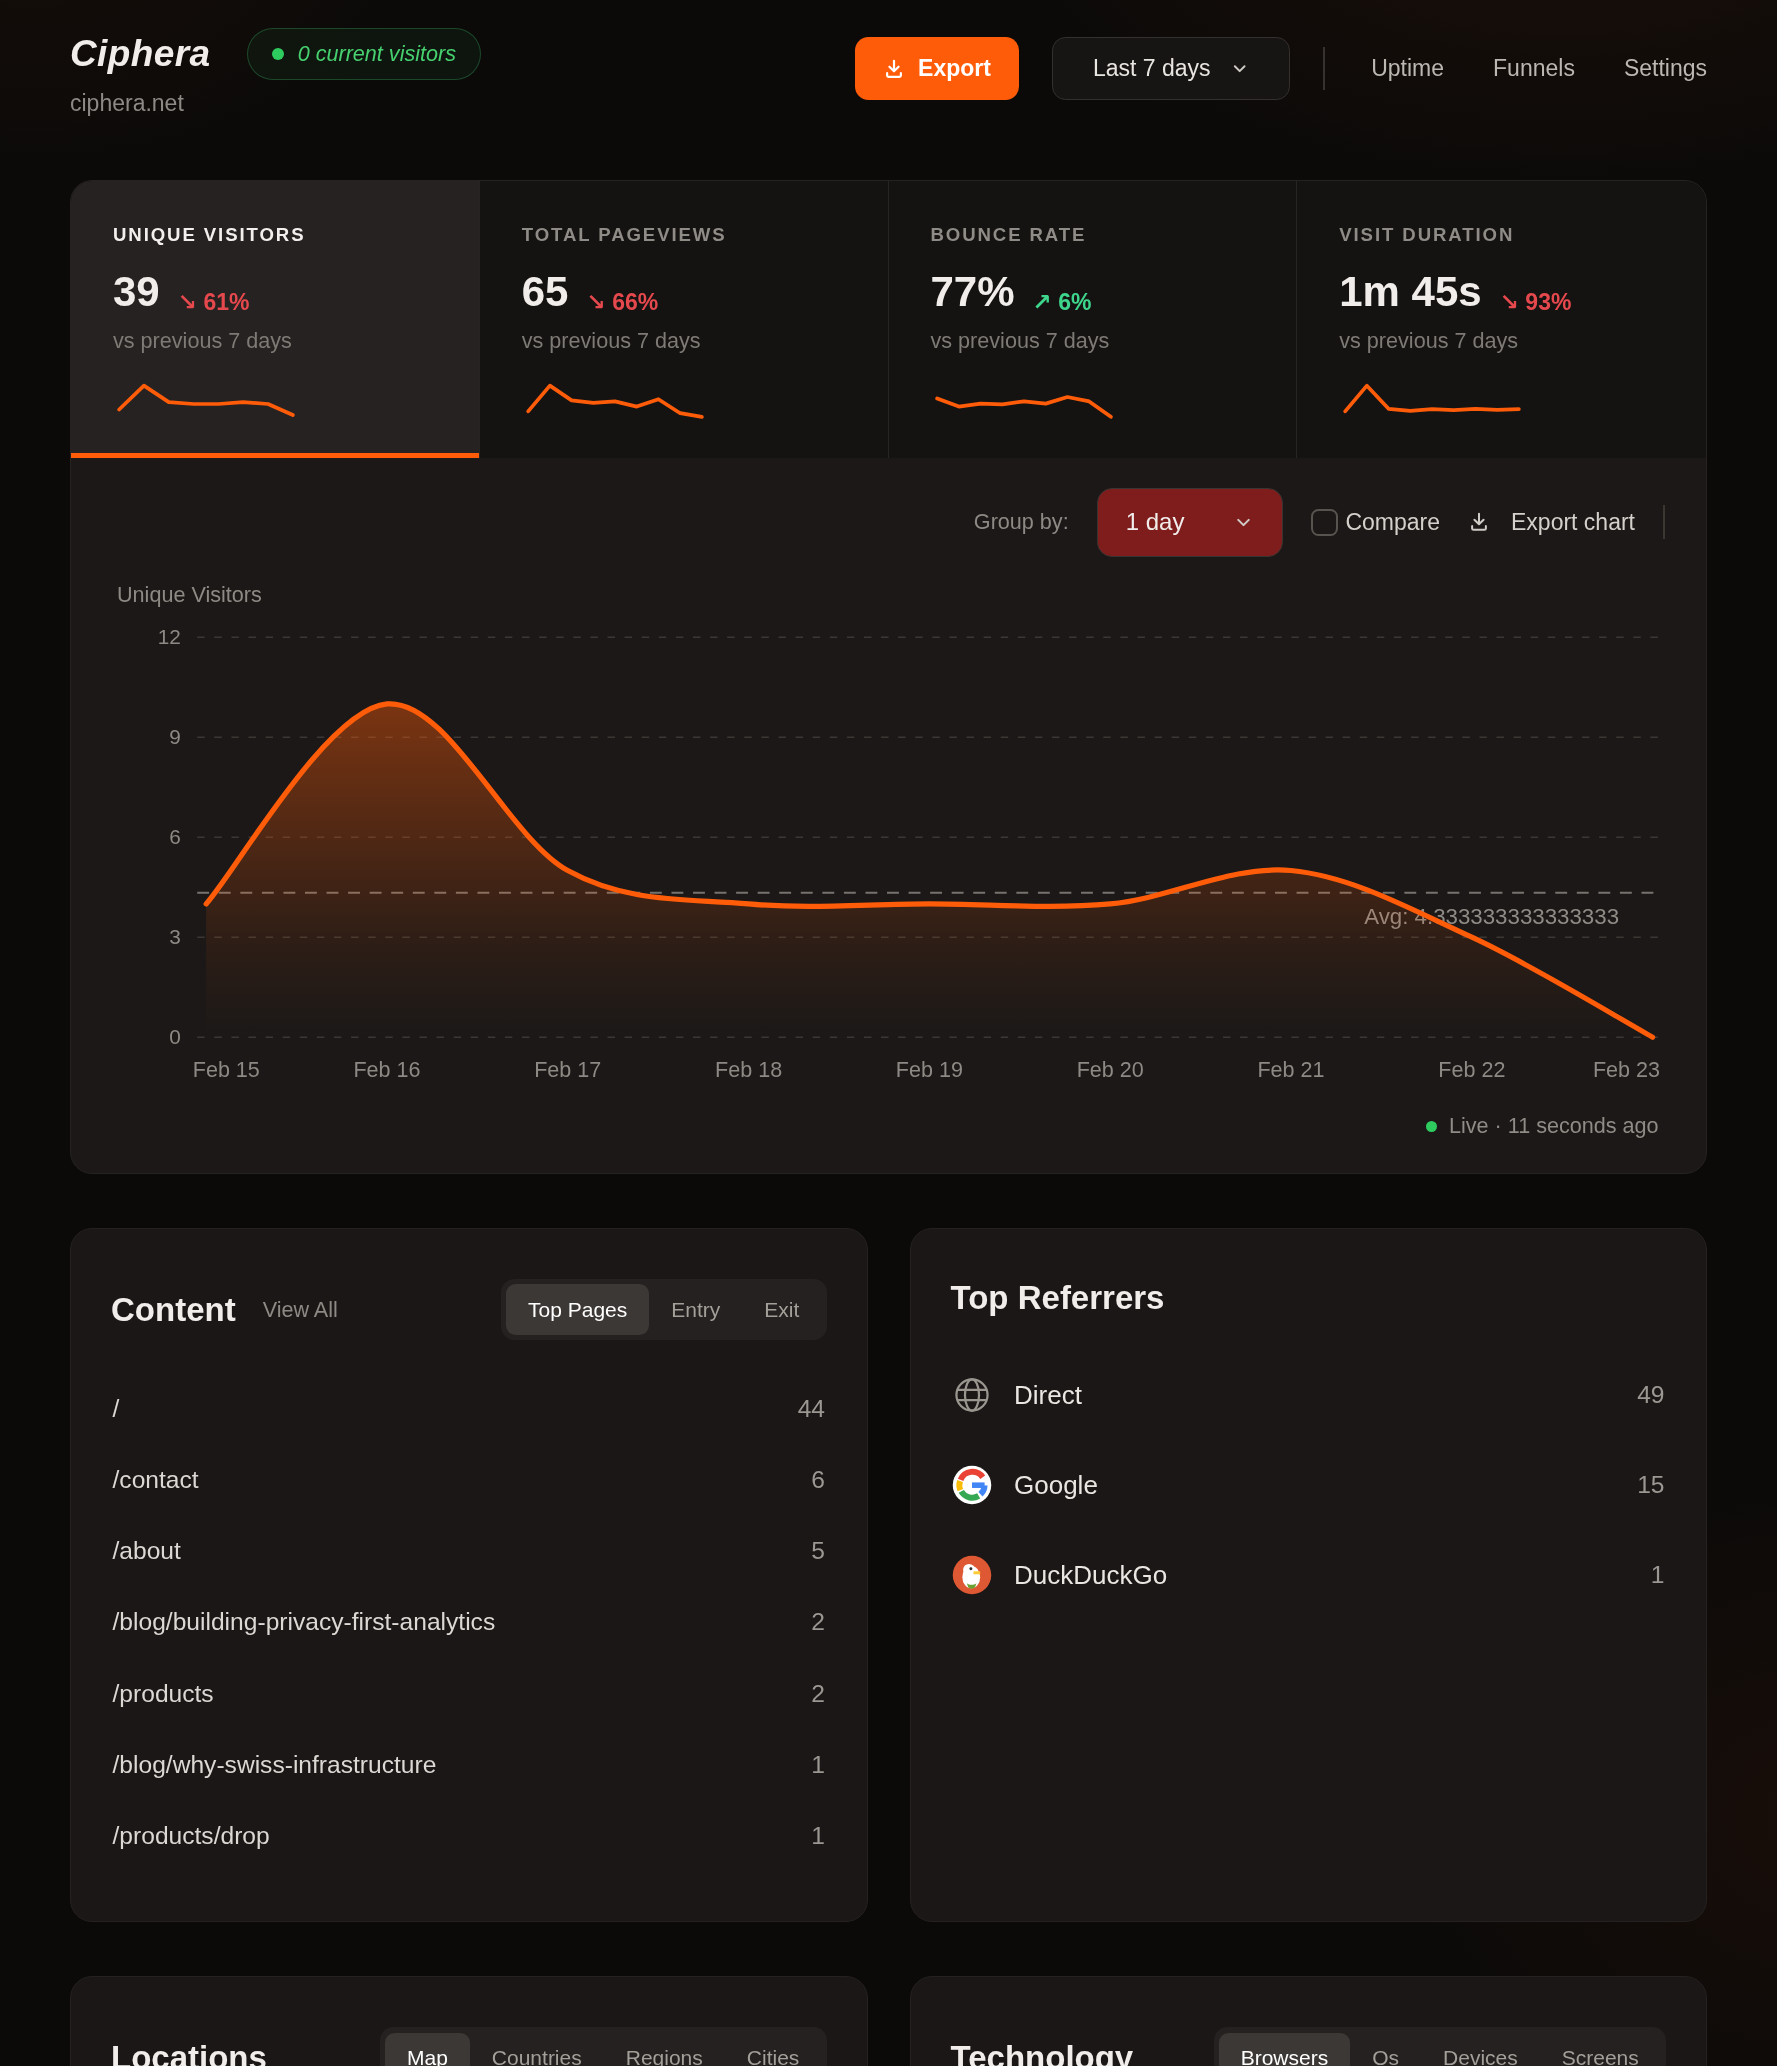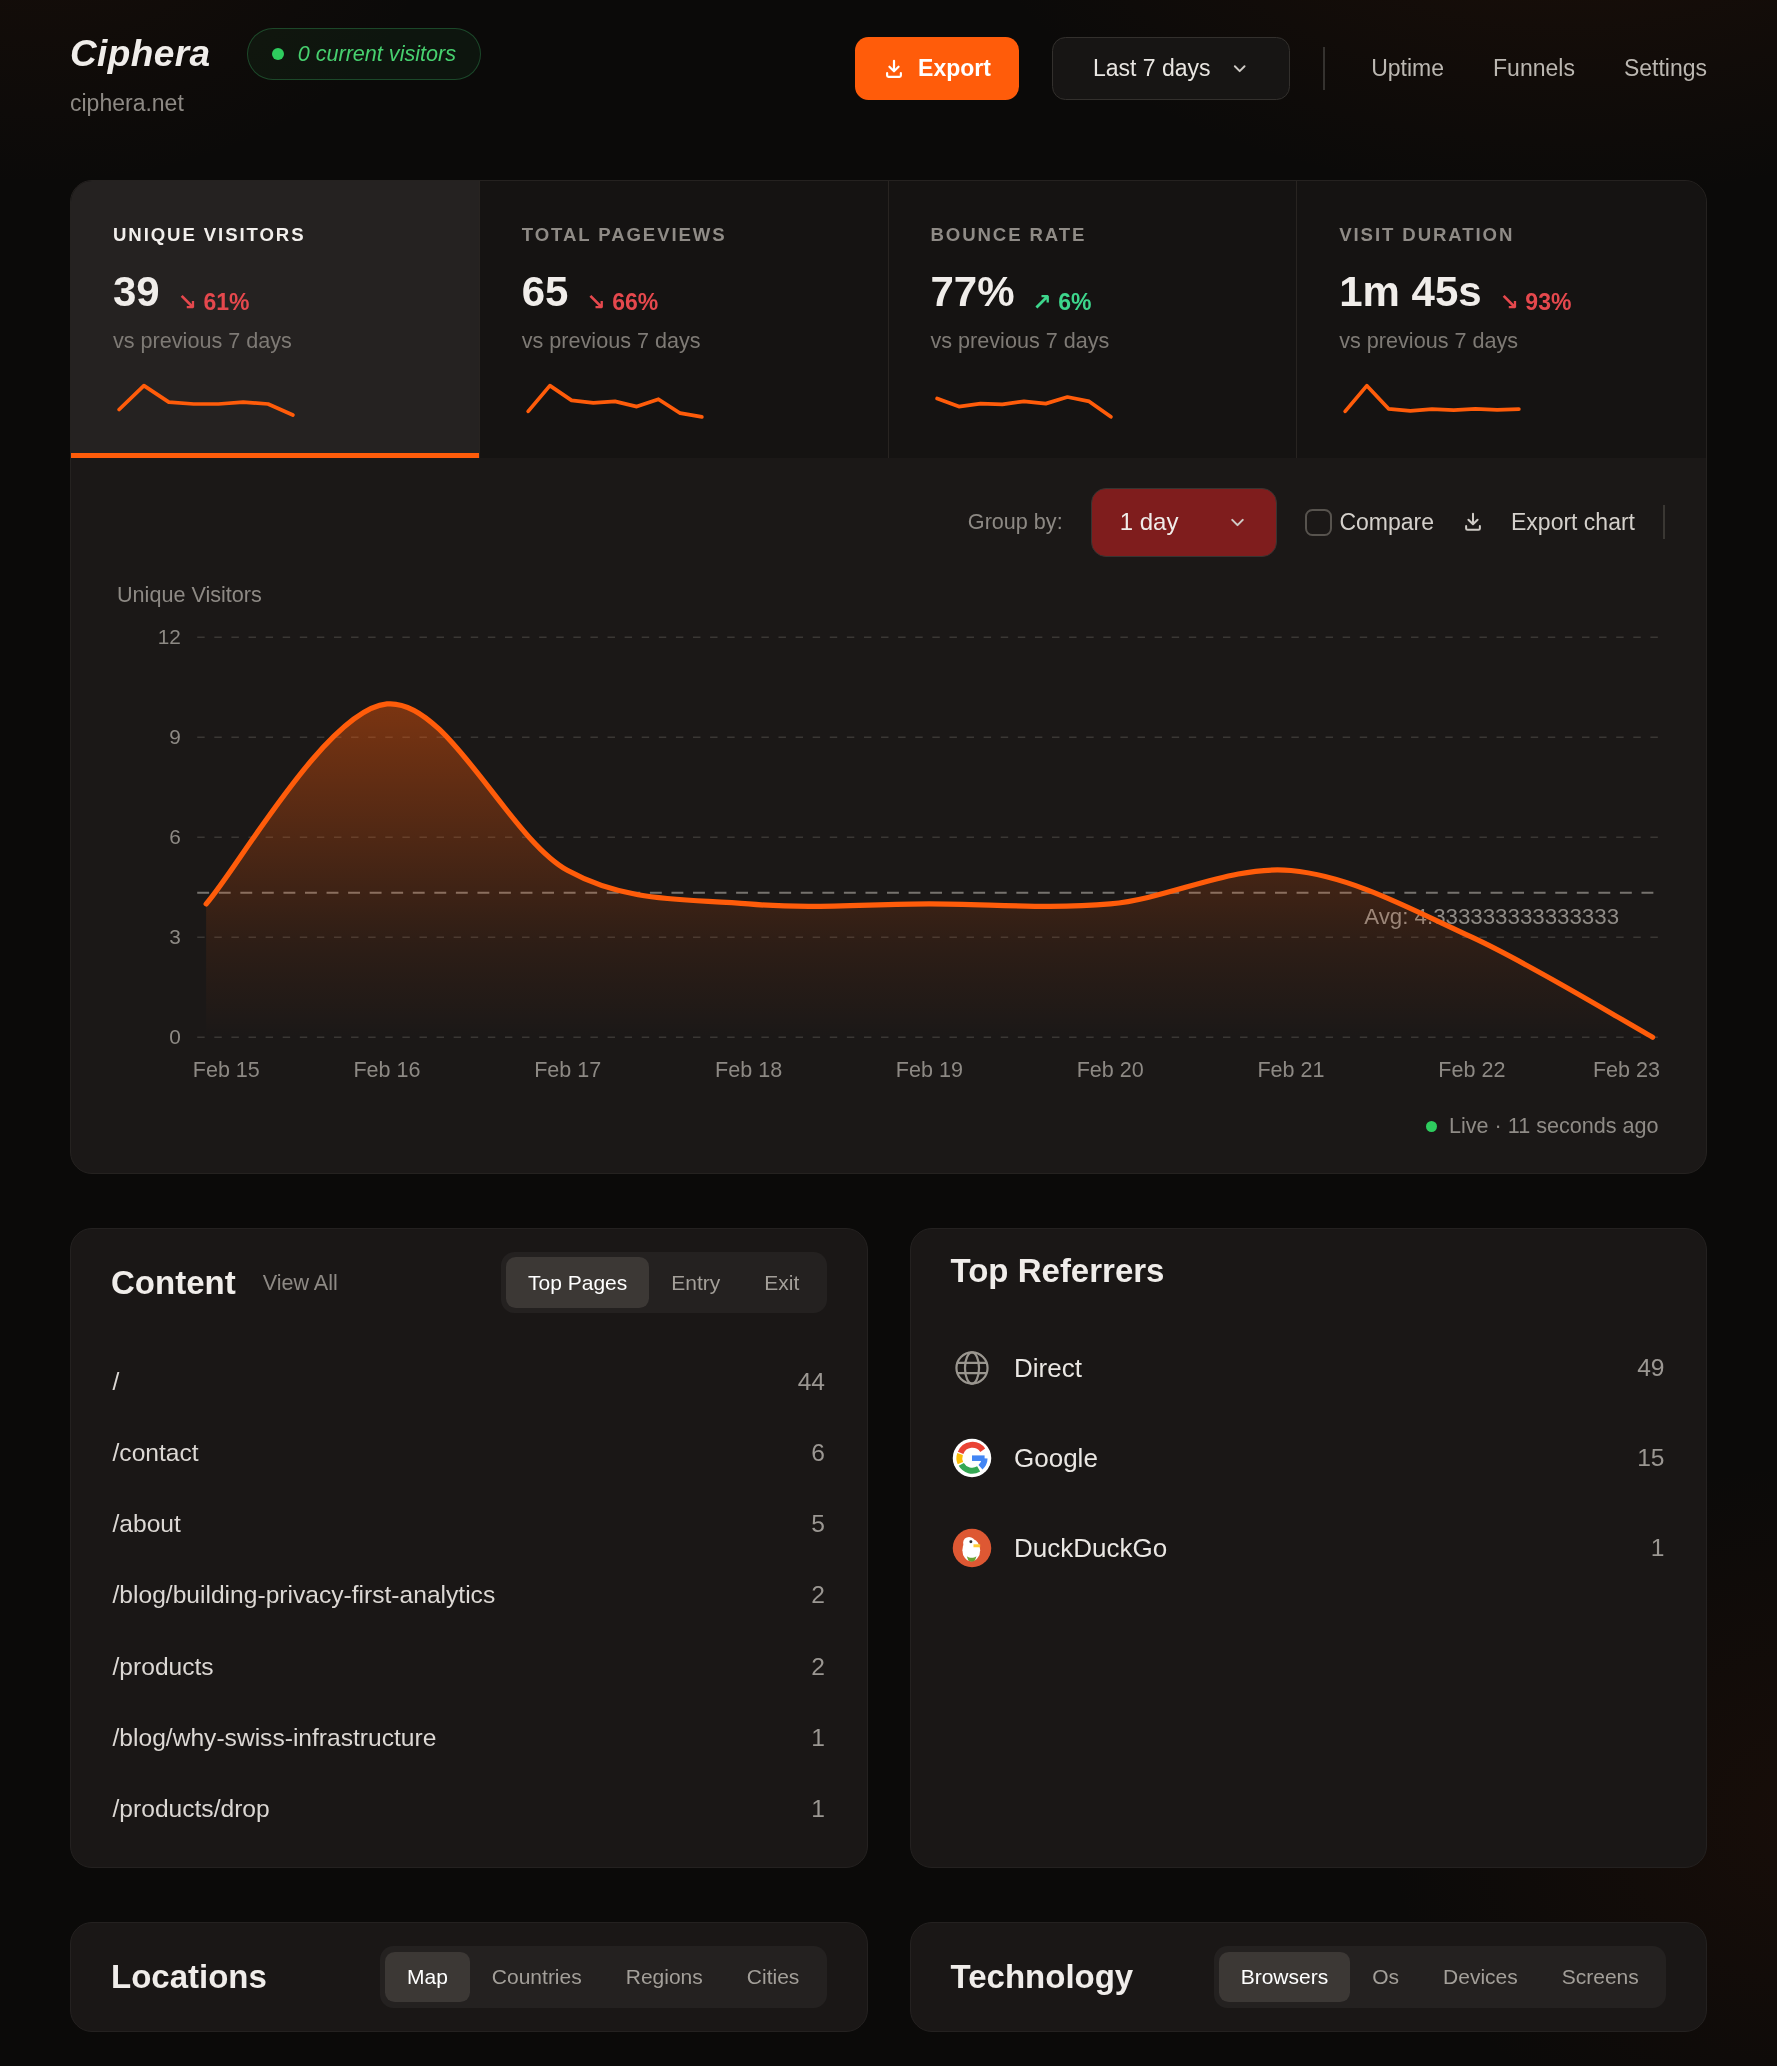--- a/index.html
+++ b/index.html
@@ -52,29 +52,29 @@
   .spark{margin-top:22px;display:block;}
   
   .chart-section{padding:30px 37px 34px;}
   .chart-controls{display:flex;justify-content:flex-end;align-items:center;gap:28px;padding-right:4.5px;}
   .groupby-label{font-size:21.6px;color:var(--muted);}
   .groupby-btn{display:inline-flex;align-items:center;gap:49px;background:#7f1d1d;border:1.5px solid #373431;
     border-radius:15px;padding:19.4px 28px;font-size:24px;color:#F0EDEA;cursor:pointer;}
   .chk-row{display:inline-flex;align-items:center;gap:7px;cursor:pointer;}
   .checkbox{width:27px;height:27px;border:2.2px solid #57534E;border-radius:7.4px;background:transparent;}
   .ctrl-label{font-size:23px;color:#D4D0CB;}
-  .export-chart{display:inline-flex;align-items:center;gap:27px;cursor:pointer;color:#D4D0CB;}
+  .export-chart{display:inline-flex;align-items:center;gap:21px;cursor:pointer;color:#D4D0CB;}
   .ctrl-div{width:1.5px;height:34px;background:#3a3733;}
   .y-title{font-size:21.6px;color:var(--muted);margin:25px 0 4.5px 9px;}
   .chart-wrap{position:relative;}
   .live-row{display:flex;justify-content:flex-end;align-items:center;gap:12px;margin-top:22px;padding-right:10.4px;}
   .live-text{font-size:21.6px;color:#8F8B86;}
   
   .grid2{display:grid;grid-template-columns:1fr 1fr;gap:42px;margin-top:54px;}
-  .panel{background:var(--card2);border:0.7px solid #242120;border-radius:22px;padding:23px 40px;}
+  .panel{background:var(--card2);border:0.7px solid #242120;border-radius:22px;padding:50px 40px;}
   .panel-head{display:flex;align-items:center;}
   .panel-title{font-size:33px;font-weight:700;}
   .view-all{font-size:21.6px;color:var(--muted);margin-left:27px;cursor:pointer;}
   .seg{margin-left:auto;display:inline-flex;background:#242120;border-radius:13.4px;padding:5.2px;}
   .seg button{border:none;background:transparent;color:#A39F99;font-size:21px;padding:13.4px 22px;border-radius:9.7px;cursor:pointer;white-space:nowrap;}
   .seg button.active{background:#3C3835;color:#fff;}
   .rows{margin-top:33px;}
   .row{display:flex;align-items:center;padding:21.6px 1.5px;cursor:pointer;}
   .row .path{font-size:24.6px;color:#DCD8D4;}
   .row .count{margin-left:auto;font-size:24.6px;color:#9B9792;}

